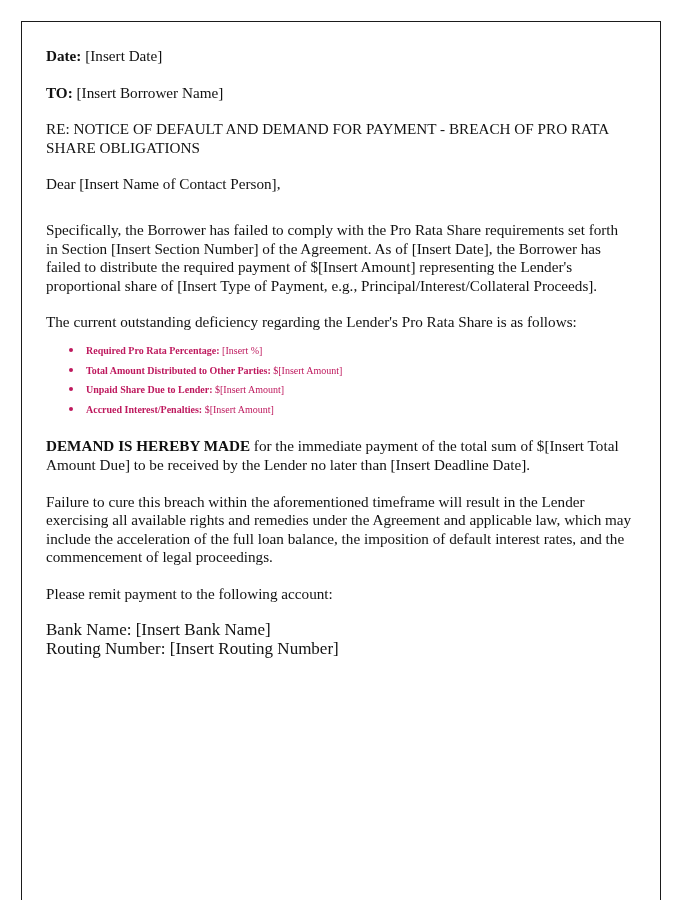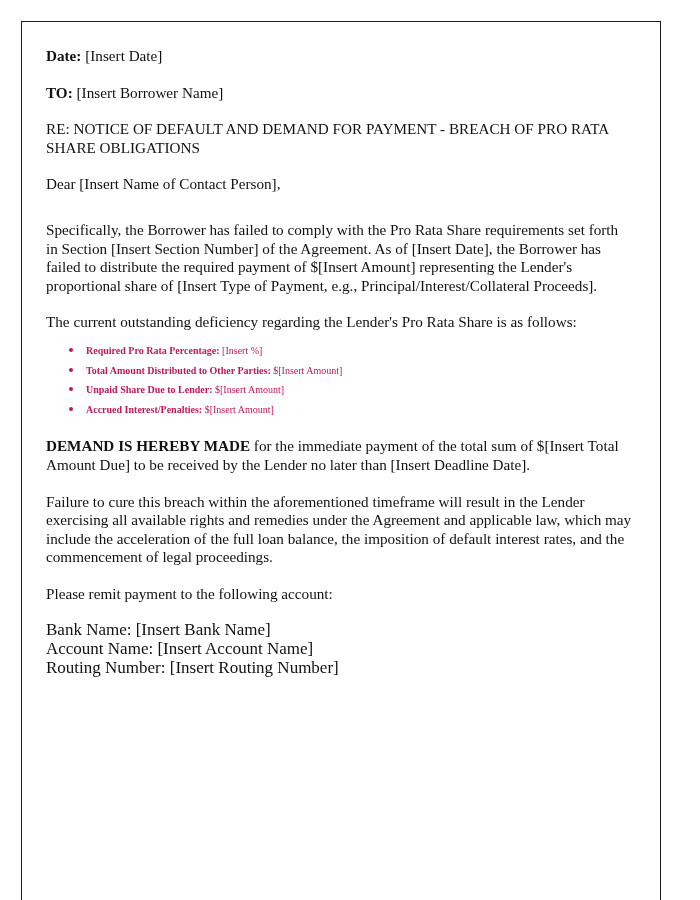--- a/index.html
+++ b/index.html
@@ -158,21 +158,20 @@
 
     <div class="para">Failure to cure this breach within the aforementioned timeframe will result in the Lender exercising all available rights and remedies under the Agreement and applicable law, which may include the acceleration of the full loan balance, the imposition of default interest rates, and the commencement of legal proceedings.</div>
 
     <div class="block-gap"></div>
 
     <div class="para">Please remit payment to the following account:</div>
 
     <div class="block-gap"></div>
 
     <div class="acct-line">Bank Name: [Insert Bank Name]</div>
-    <div class="acct-line">Account Name: [Insert Account Name]</div>
     <div class="acct-line">Routing Number: [Insert Routing Number]</div>
 
     <div class="block-gap"></div>
     <div class="block-gap"></div>
 
 
   </div>
 </div>
 
 </body></html>

